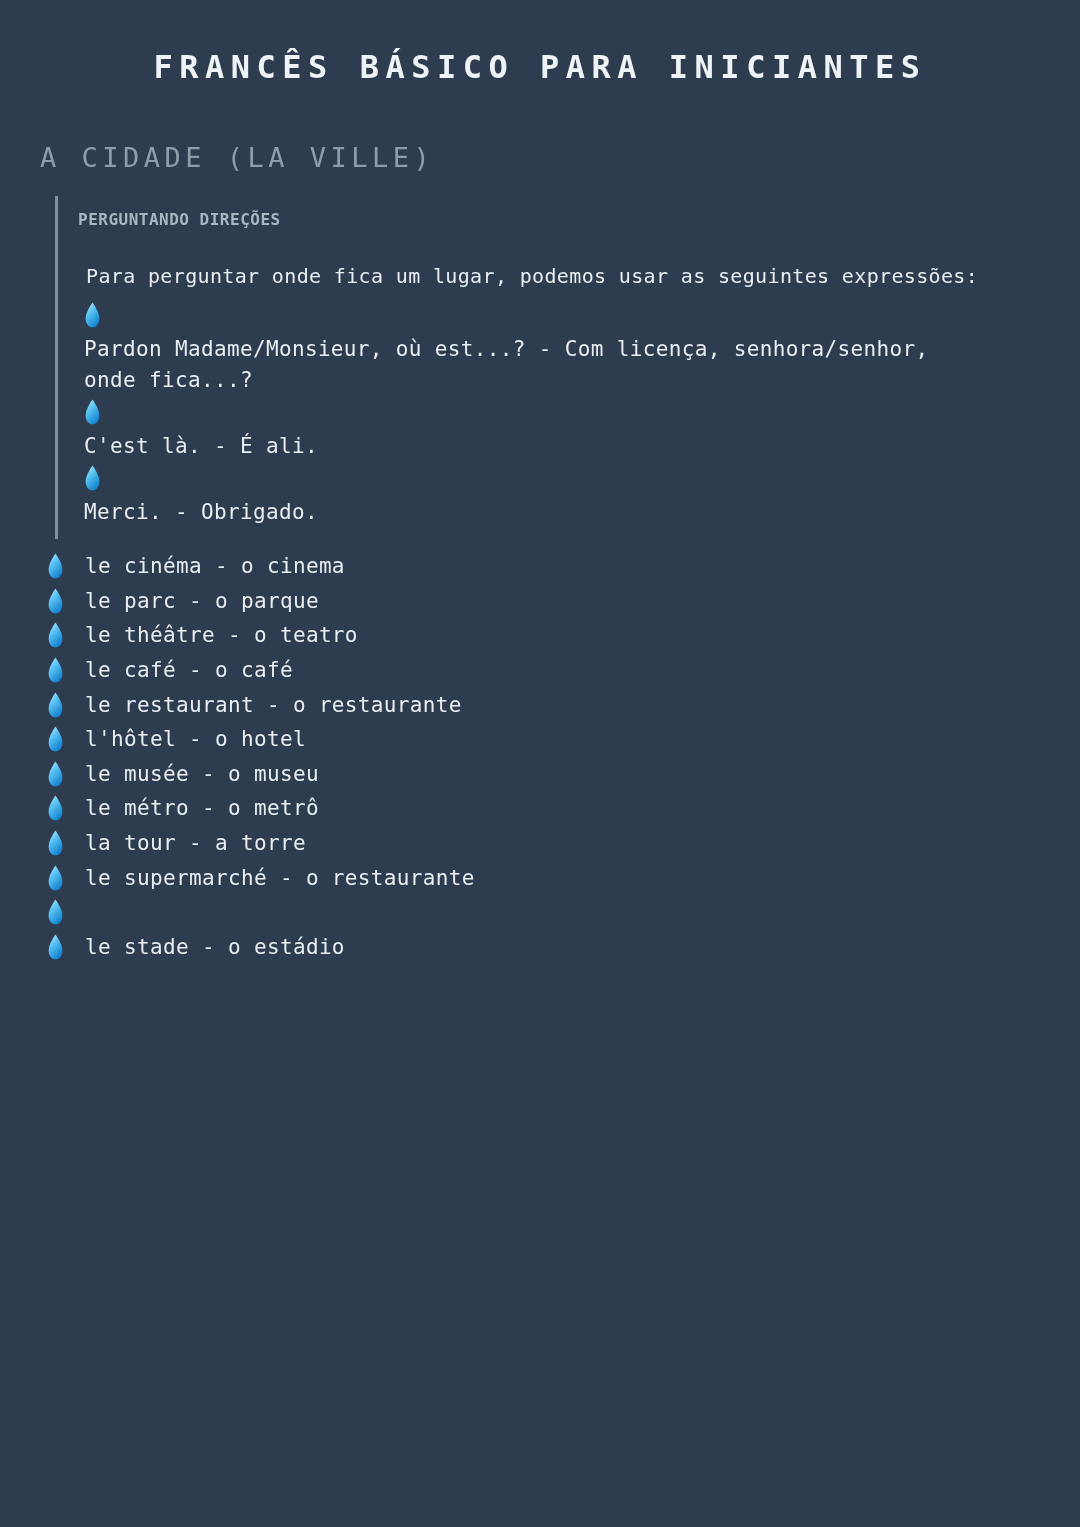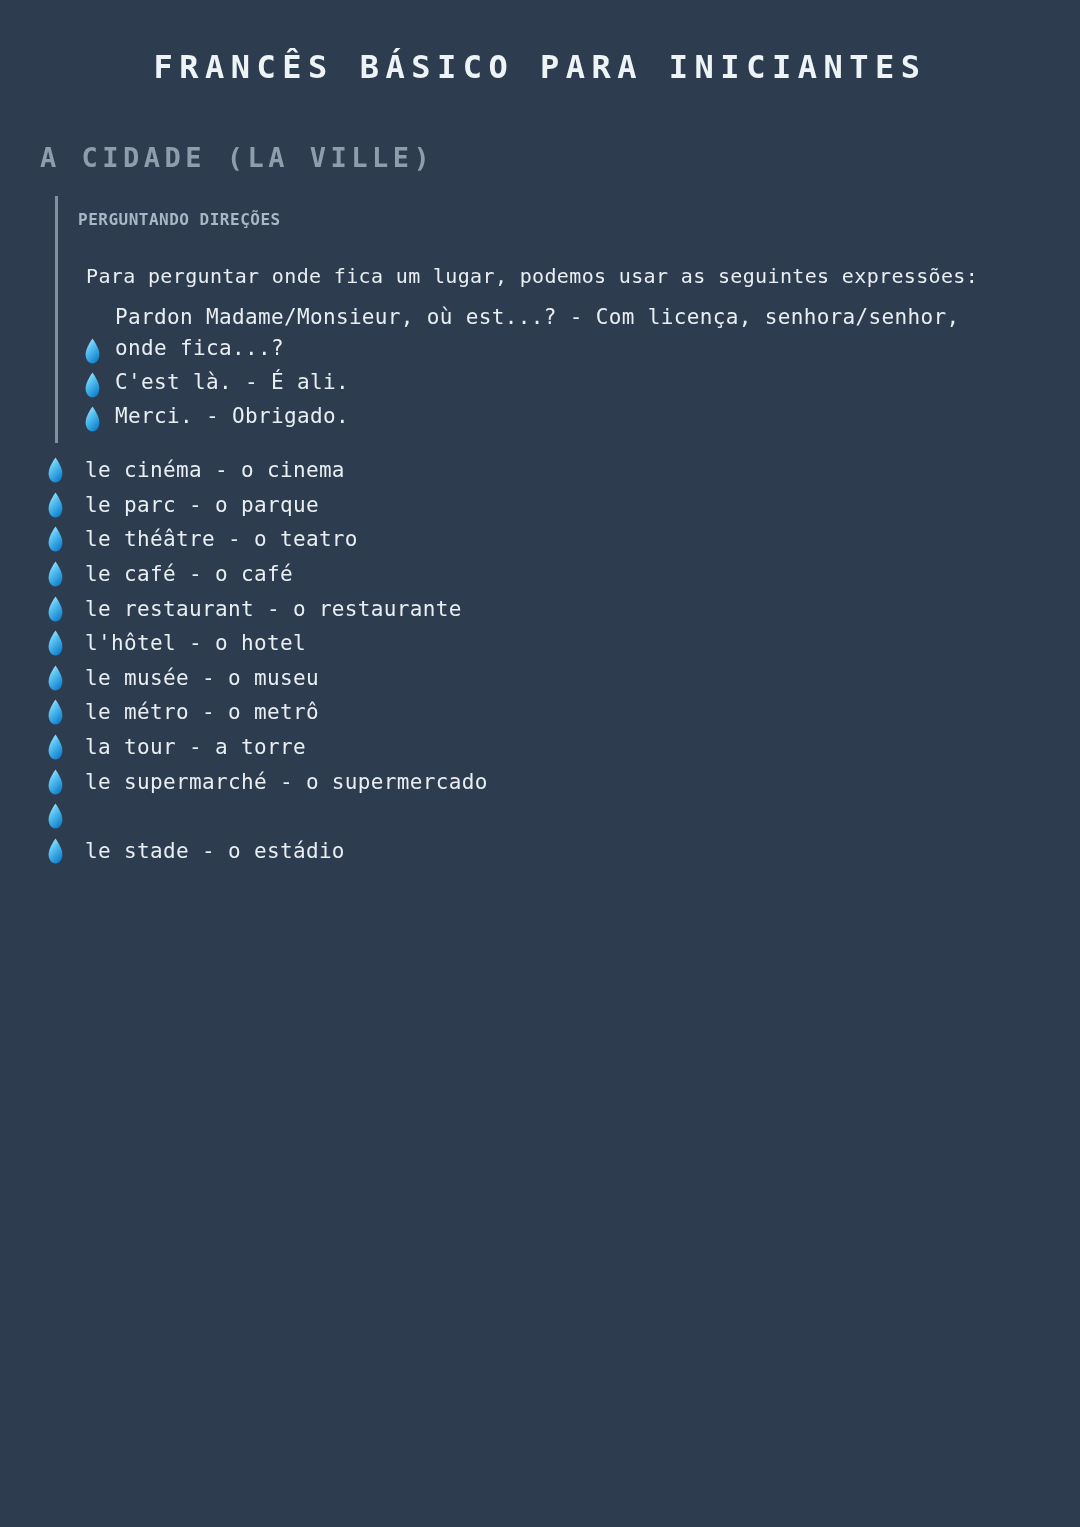--- a/index.html
+++ b/index.html
@@ -26,21 +26,21 @@
     text-align: center;
     font-size: 32px;
     font-weight: bold;
     letter-spacing: 6.5px;
     color: var(--title-text);
     line-height: 38px;
   }
   .section-heading {
     margin: 56px 0 0 40px;
     font-size: 27px;
-    font-weight: bold;
+    font-weight: normal;
     letter-spacing: 4.5px;
     color: var(--heading-text);
     line-height: 32px;
   }
   .intro {
     margin: 28px 0 0 47px;
     width: 960px;
     font-size: 21px;
     letter-spacing: 0.35px;
     line-height: 35px;
@@ -65,24 +65,25 @@
     letter-spacing: 0.35px;
     line-height: 35px;
     color: var(--body-text);
   }
   ul { list-style: none; }
   .box-list {
     margin: 8px 0 0 0;
   }
   .box-list li {
     display: flex;
-    align-items: flex-end;
-    gap: 14px;
+    align-items: flex-start;
+    gap: 6px;
     padding-left: 6px;
     margin-bottom: 3px;
+    flex-direction: column;
   }
   .box-list .item-text {
     width: 860px;
     font-size: 21px;
     letter-spacing: 0.35px;
     line-height: 31px;
     color: var(--body-text);
   }
   .places-list {
     margin: 10px 4px 0 47px;
@@ -326,21 +327,21 @@
             <defs>
               <linearGradient id="dropGradB" x1="0" y1="0" x2="0.6" y2="1">
                 <stop offset="0" stop-color="#c9eefb"></stop>
                 <stop offset="0.45" stop-color="#56c2f2"></stop>
                 <stop offset="1" stop-color="#1583cf"></stop>
               </linearGradient>
             </defs>
             <path d="M8.5 0.6 C8.5 0.6 1.6 9.8 1.6 16.4 C1.6 21.5 4.7 25.4 8.5 25.4 C12.3 25.4 15.4 21.5 15.4 16.4 C15.4 9.8 8.5 0.6 8.5 0.6 Z" fill="url(#dropGradB)"></path>
           </svg>
         </span>
-        <span class="item-text">le supermarché - o supermercado</span>
+        <span class="item-text">le supermarché - o restaurante</span>
       </li>
 
       <li>
         <span class="drop">
           <svg viewBox="0 0 17 26" xmlns="http://www.w3.org/2000/svg">
             <defs>
               <linearGradient id="dropGradB" x1="0" y1="0" x2="0.6" y2="1">
                 <stop offset="0" stop-color="#c9eefb"></stop>
                 <stop offset="0.45" stop-color="#56c2f2"></stop>
                 <stop offset="1" stop-color="#1583cf"></stop>

